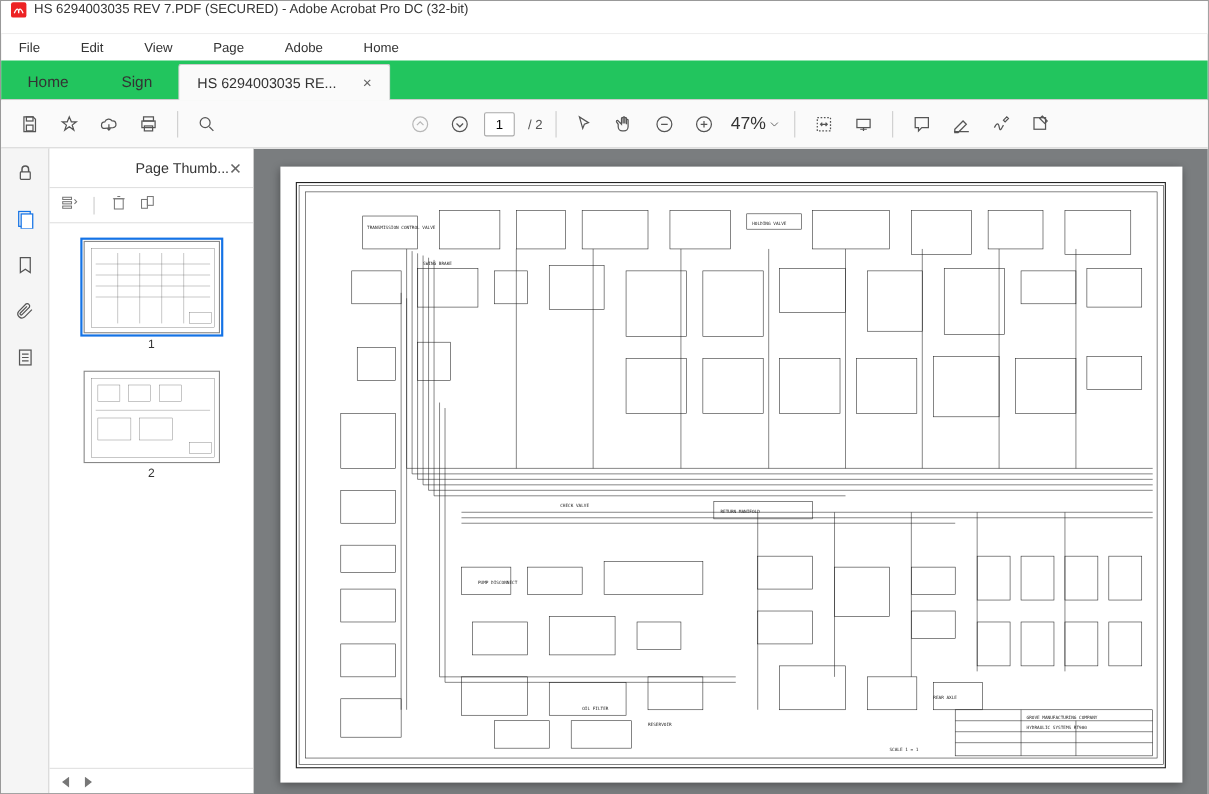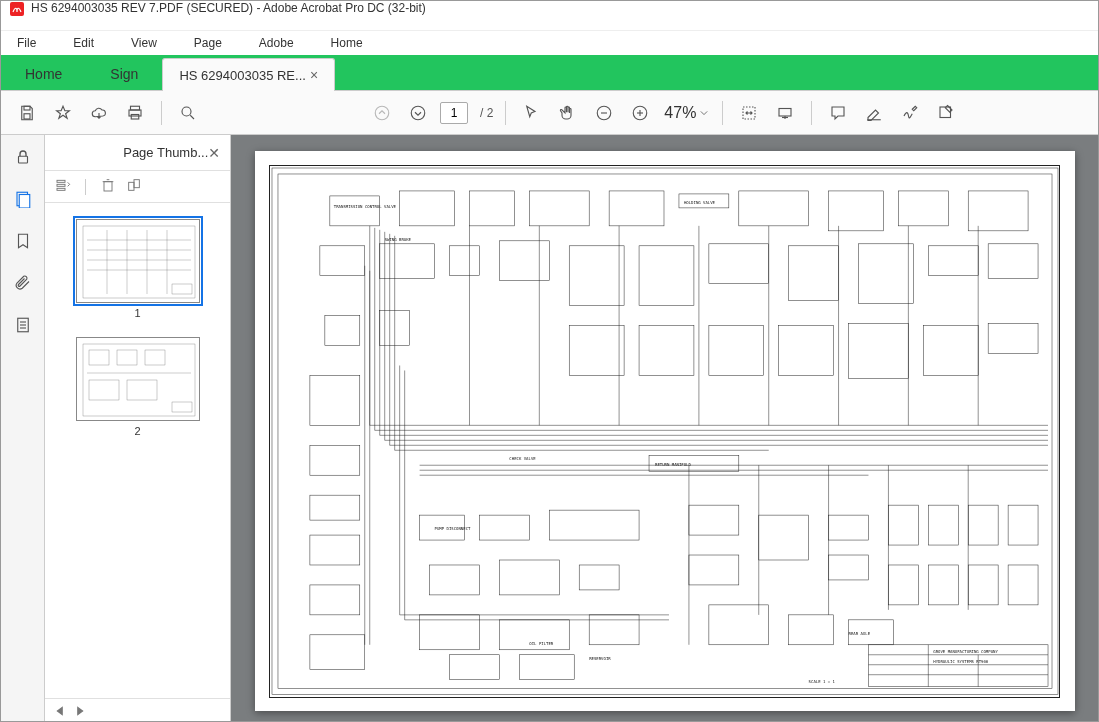--- a/index.html
+++ b/index.html
@@ -4,21 +4,21 @@
 <style>
 *{box-sizing:border-box;margin:0;padding:0;font-family:"Segoe UI",Arial,sans-serif}
 body{width:1099px;height:722px;background:#fff;overflow:hidden;border:1px solid #999;position:relative}
 .titlebar{height:30px;background:#fff;display:flex;align-items:flex-start;padding:0 8px;border-bottom:1px solid #eee}
 .app-icon{width:16px;height:16px;margin-right:6px}
 .title-text{font-size:12px;color:#333}
 .menubar{height:24px;display:flex;align-items:center;padding:0 8px;gap:21px}
 .menu-item{font-size:12px;padding:2px 8px;color:#333;cursor:default}
 .tabbar{height:36px;background:#22c55e;display:flex;align-items:flex-end;border-bottom:1px solid #ccc}
 .hometab{padding:8px 24px;font-size:14px;color:#333;cursor:default}
-.doctab{background:#fafafa;padding:8px 16px;font-size:13px;color:#333;display:flex;align-items:center;gap:4px;border-top:1px solid #ccc;border-left:1px solid #ccc;border-right:1px solid #ccc;border-top-left-radius:3px;border-top-right-radius:3px;margin-bottom:-1px}
+.doctab{background:#fafafa;padding:8px 16px;font-size:13px;color:#333;display:flex;align-items:center;gap:24px;border-top:1px solid #ccc;border-left:1px solid #ccc;border-right:1px solid #ccc;border-top-left-radius:3px;border-top-right-radius:3px;margin-bottom:-1px}
 .close-x{font-size:14px;color:#666;cursor:default}
 .toolbar{height:44px;background:#fafafa;display:flex;align-items:center;padding:0 12px;gap:8px;border-bottom:1px solid #ccc}
 .tb-btn{width:28px;height:28px;display:flex;align-items:center;justify-content:center;color:#555;cursor:default;border-radius:3px}
 .tb-btn svg{width:18px;height:18px;stroke:#555;fill:none;stroke-width:1.5}
 .tb-sep{width:1px;height:24px;background:#ccc;margin:0 4px}
 .tb-spring{flex:0 0 150px}
 .page-input{width:28px;height:22px;text-align:center;font-size:12px;border:1px solid #aaa;border-radius:2px}
 .page-total{font-size:12px;color:#555;margin-left:4px}
 .zoom-select{font-size:16px;color:#333;padding:2px 2px;display:flex;align-items:center;gap:4px}
 .content{display:flex;height:587px}

